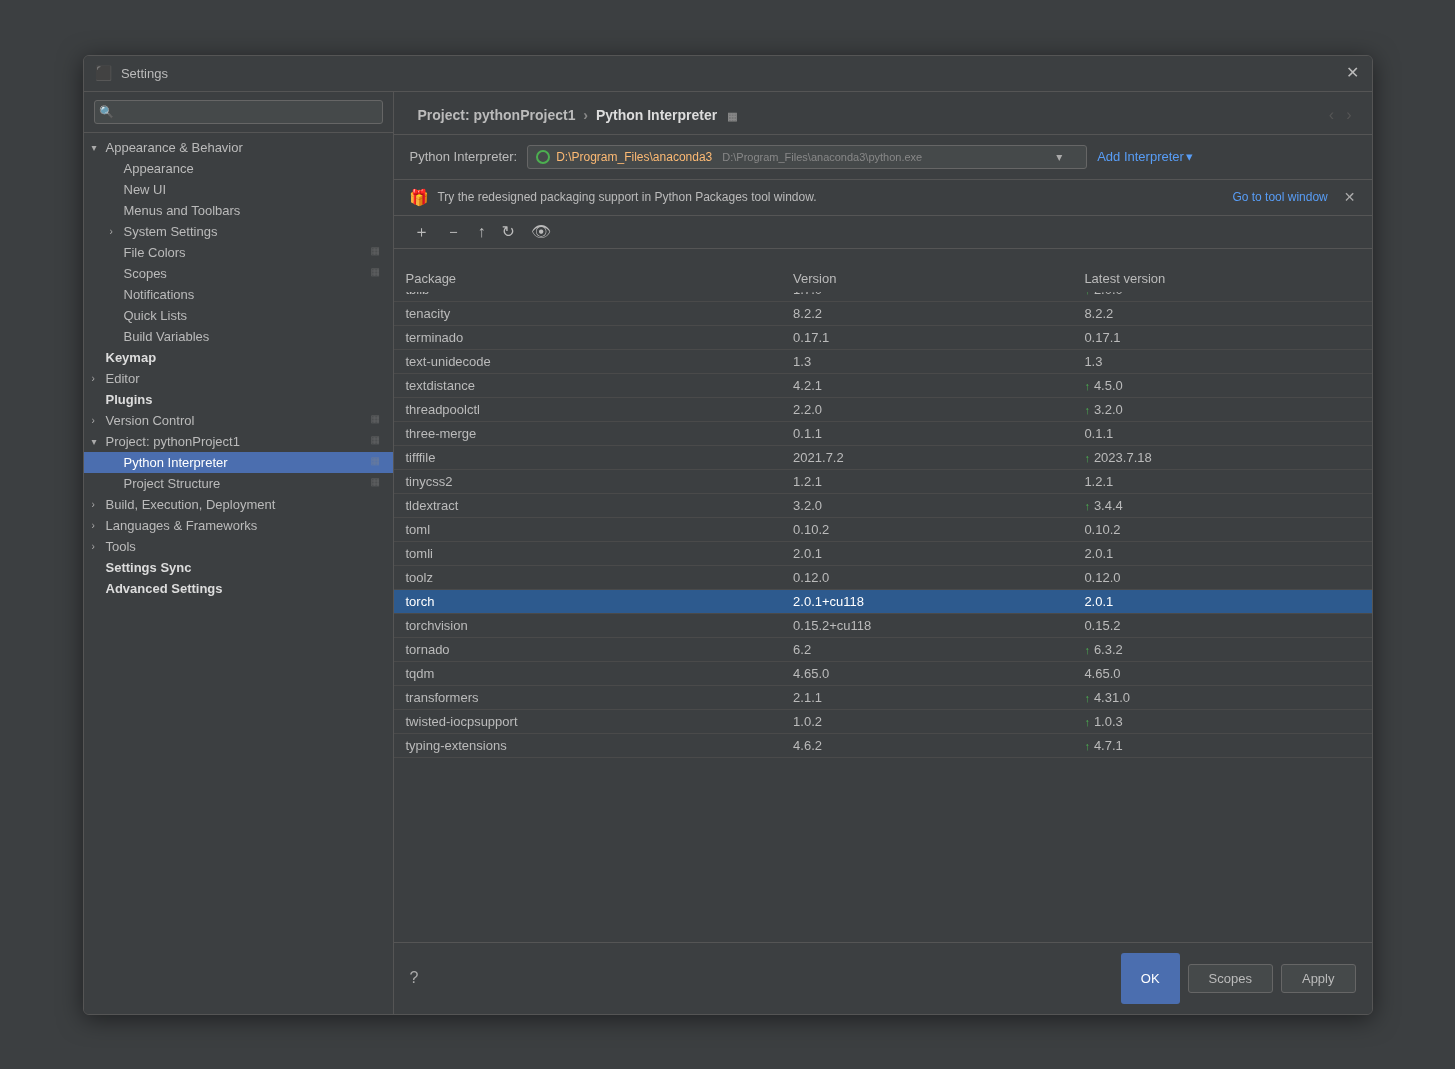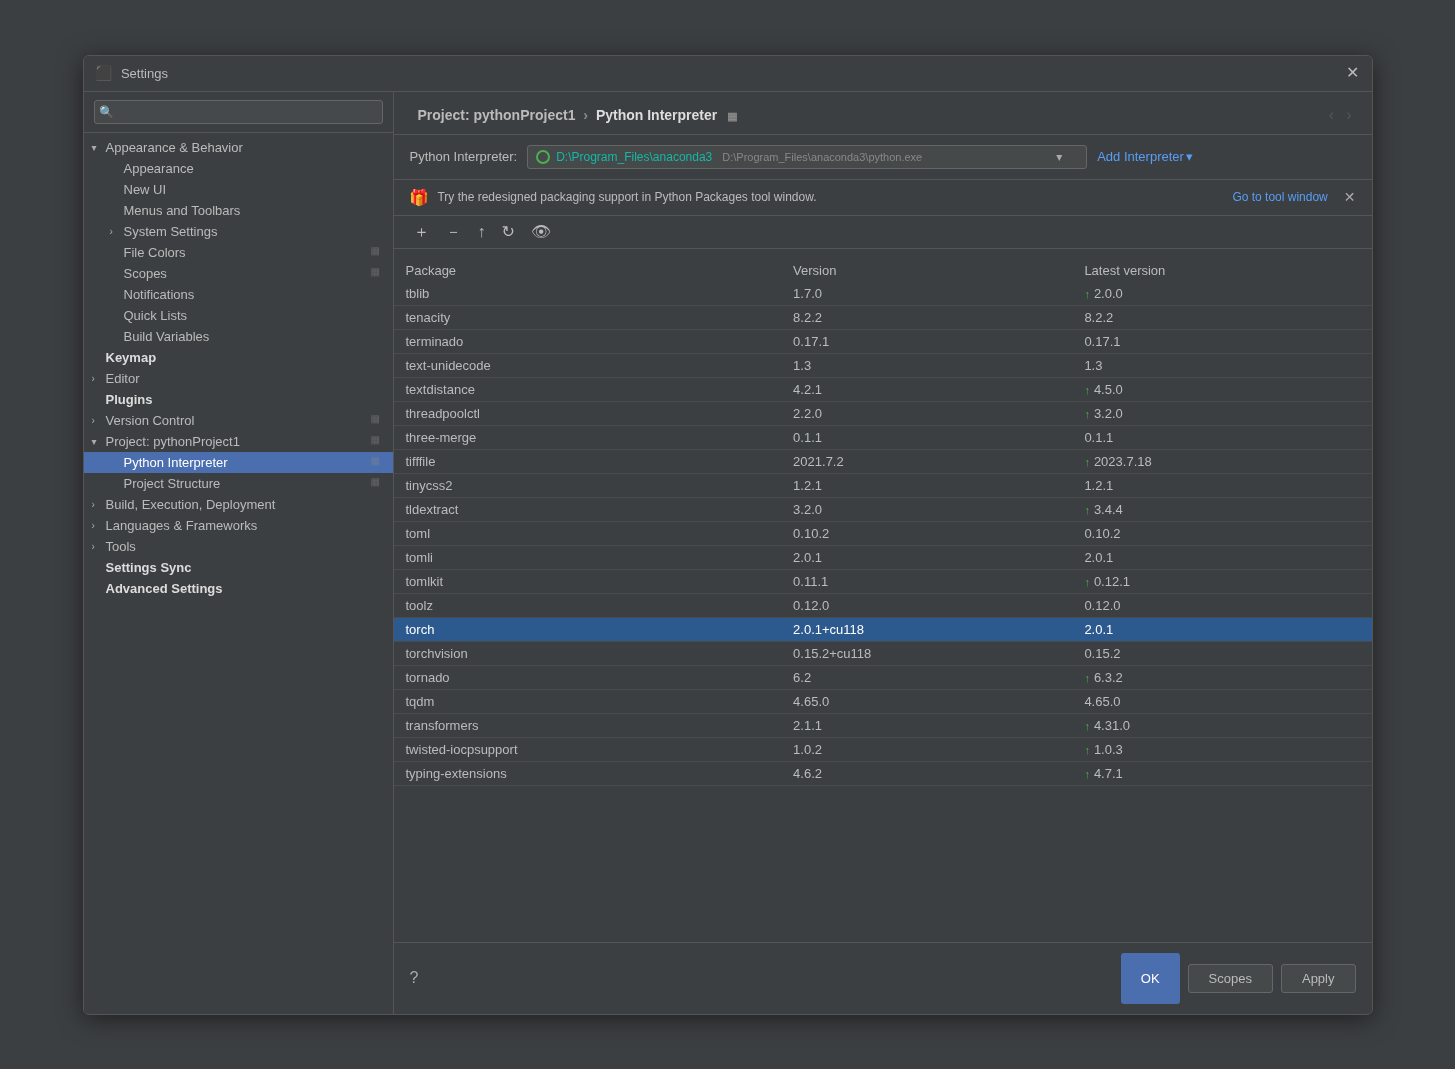--- a/index.html
+++ b/index.html
@@ -250,23 +250,23 @@
     .pkg-table {
       width: 100%;
       border-collapse: collapse;
     }
     .pkg-table thead th {
       background: #3c3f41;
       color: #bbb;
       font-weight: normal;
       text-align: left;
       padding: 6px 12px;
-      border-bottom: 6px solid #ffffff;
+      border-bottom: 2px solid #ffffff;
       position: sticky;
-      top: 8px;
+      top: 16px;
       z-index: 1;
       font-size: 13px;
     }
     .pkg-table tbody tr {
       border-bottom: 1px solid #4a4a4a;
     }
     .pkg-table tbody tr.selected { background: #2d5a8e; }
     .pkg-table tbody tr.selected td { color: #fff; }
     .pkg-table tbody td {
       padding: 4px 12px;
@@ -471,21 +471,21 @@
         <div class="panel-nav">
           <button class="panel-nav-btn" disabled="">‹</button>
           <button class="panel-nav-btn" disabled="">›</button>
         </div>
       </div>
 
       <div class="interpreter-row">
         <span class="interpreter-label">Python Interpreter:</span>
         <div class="interpreter-select">
           <span class="interpreter-spinner"></span>
-          <span style="font-size:12px;color:#14b8a6;">D:\Program_Files\anaconda3</span>
+          <span style="font-size:12px;color:#fdba74;">D:\Program_Files\anaconda3</span>
           <span style="color:#888;font-size:11px;margin-left:4px;">D:\Program_Files\anaconda3\python.exe</span>
           <span style="margin-left:auto;color:#aaa;">▾</span>
         </div>
         <button class="add-interpreter-btn">
           <span>Add Interpreter</span>
           <span>▾</span>
         </button>
       </div>
 
       <div class="banner">
@@ -567,25 +567,20 @@
     <td>toml</td>
     <td>0.10.2</td>
     <td>0.10.2</td>
   </tr>
               <tr>
     <td>tomli</td>
     <td>2.0.1</td>
     <td>2.0.1</td>
   </tr>
               <tr>
-    <td>tomlkit</td>
-    <td>0.11.1</td>
-    <td><span class="up-arrow">↑</span>0.12.1</td>
-  </tr>
-              <tr>
     <td>toolz</td>
     <td>0.12.0</td>
     <td>0.12.0</td>
   </tr>
               <tr class="selected">
     <td>torch</td>
     <td>2.0.1+cu118</td>
     <td>2.0.1</td>
   </tr>
               <tr>

